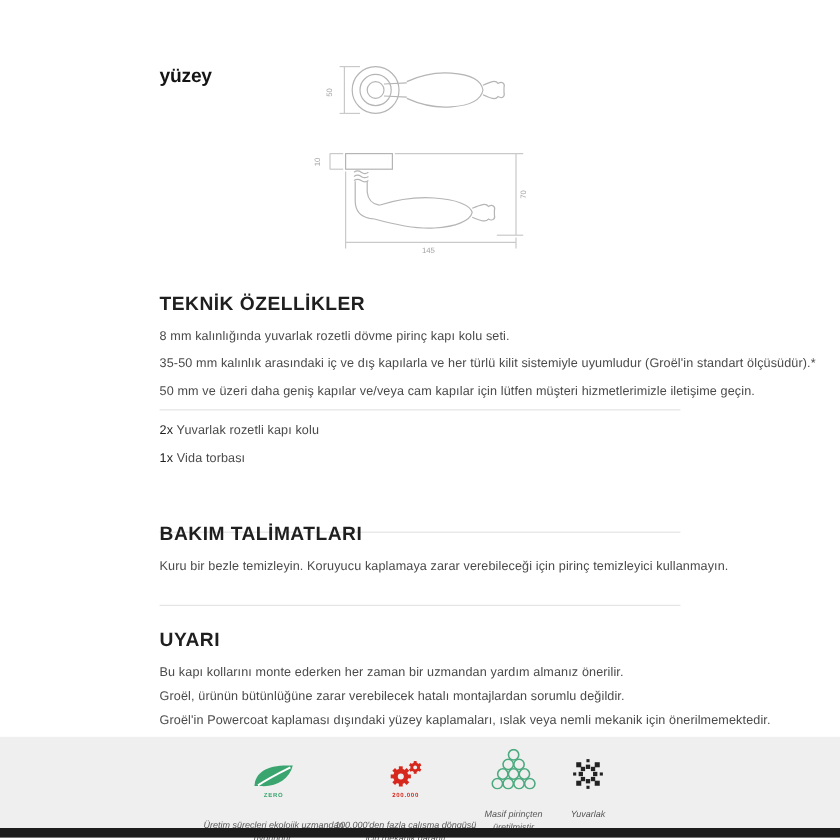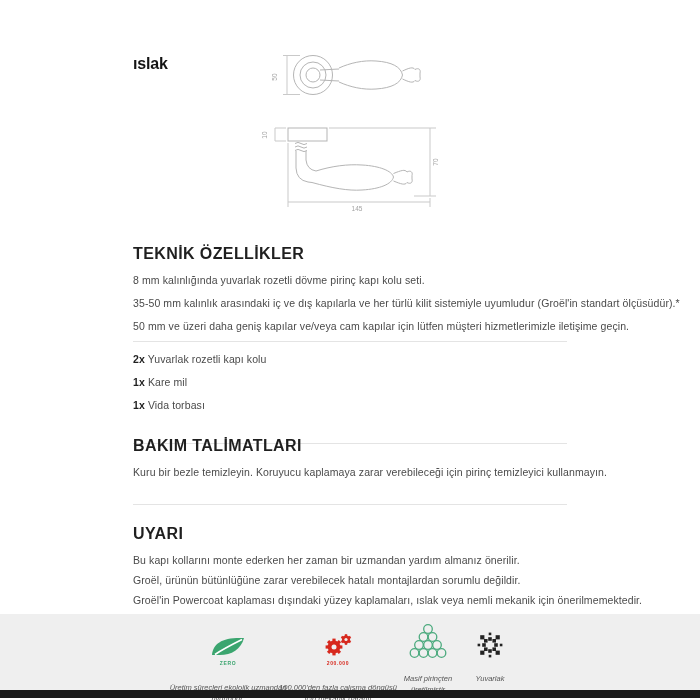--- a/index.html
+++ b/index.html
@@ -28,21 +28,21 @@
   .section { position:absolute; left:133px; width:440px; }
   .section h3 {
     font-size:16px; font-weight:700; color:#1f1f1f;
     letter-spacing:0.4px; margin:0 0 12px 0; line-height:14px;
   }
   .section p {
     font-size:10.5px; line-height:14px; margin:0 0 9px 0;
     color:#4a4a4a; white-space:nowrap; letter-spacing:0.1px;
   }
   .section.tight p { margin-bottom:6px; }
-  .section p b { color:#1f1f1f; font-weight:700; }
+  .section p b { color:#1f1f1f; font-weight:400; }
   .divider {
     position:absolute; left:133px; width:434px; height:0;
     border-top:1px solid #e4e4e4;
   }
 
   
   .strip {
     position:absolute; left:0; top:614px; width:700px; height:76px;
     background:#efefef;
   }
@@ -61,21 +61,21 @@
 
   .bottom-bar {
     position:absolute; left:0; top:690px; width:700px; height:8px; background:#1c1c1c;
   }
 </style>
 </head>
 <body>
 
 <div class="page">
 
-  <div class="logo">ıslak</div>
+  <div class="logo">yüzey</div>
 
   <div class="drawing">
     <svg width="340" height="180" viewBox="0 0 340 180">
 
       <g stroke="#b5b5b5" fill="none" stroke-width="1">
         <circle cx="63" cy="35" r="19.5"></circle>
         <circle cx="63" cy="35" r="13"></circle>
         <circle cx="63" cy="35" r="7"></circle>
         <line x1="70" y1="30" x2="89" y2="29"></line>
         <line x1="70" y1="40" x2="89" y2="41"></line>
@@ -119,21 +119,20 @@
   <div class="section" style="top:247px">
     <h3>TEKNİK ÖZELLİKLER</h3>
     <p>8 mm kalınlığında yuvarlak rozetli dövme pirinç kapı kolu seti.</p>
     <p>35-50 mm kalınlık arasındaki iç ve dış kapılarla ve her türlü kilit sistemiyle uyumludur (Groël'in standart ölçüsüdür).*</p>
     <p>50 mm ve üzeri daha geniş kapılar ve/veya cam kapılar için lütfen müşteri hizmetlerimizle iletişime geçin.</p>
   </div>
   <div class="divider" style="top:341px"></div>
 
   <div class="section" style="top:352px">
     <p><b>2x</b> <span>Yuvarlak rozetli kapı kolu</span></p>
-    <p><b>1x</b> <span>Kare mil</span></p>
     <p><b>1x</b> <span>Vida torbası</span></p>
   </div>
   <div class="divider" style="top:443px"></div>
 
   <div class="section" style="top:439px">
     <h3>BAKIM TALİMATLARI</h3>
     <p>Kuru bir bezle temizleyin. Koruyucu kaplamaya zarar verebileceği için pirinç temizleyici kullanmayın.</p>
   </div>
   <div class="divider" style="top:504px"></div>
 

